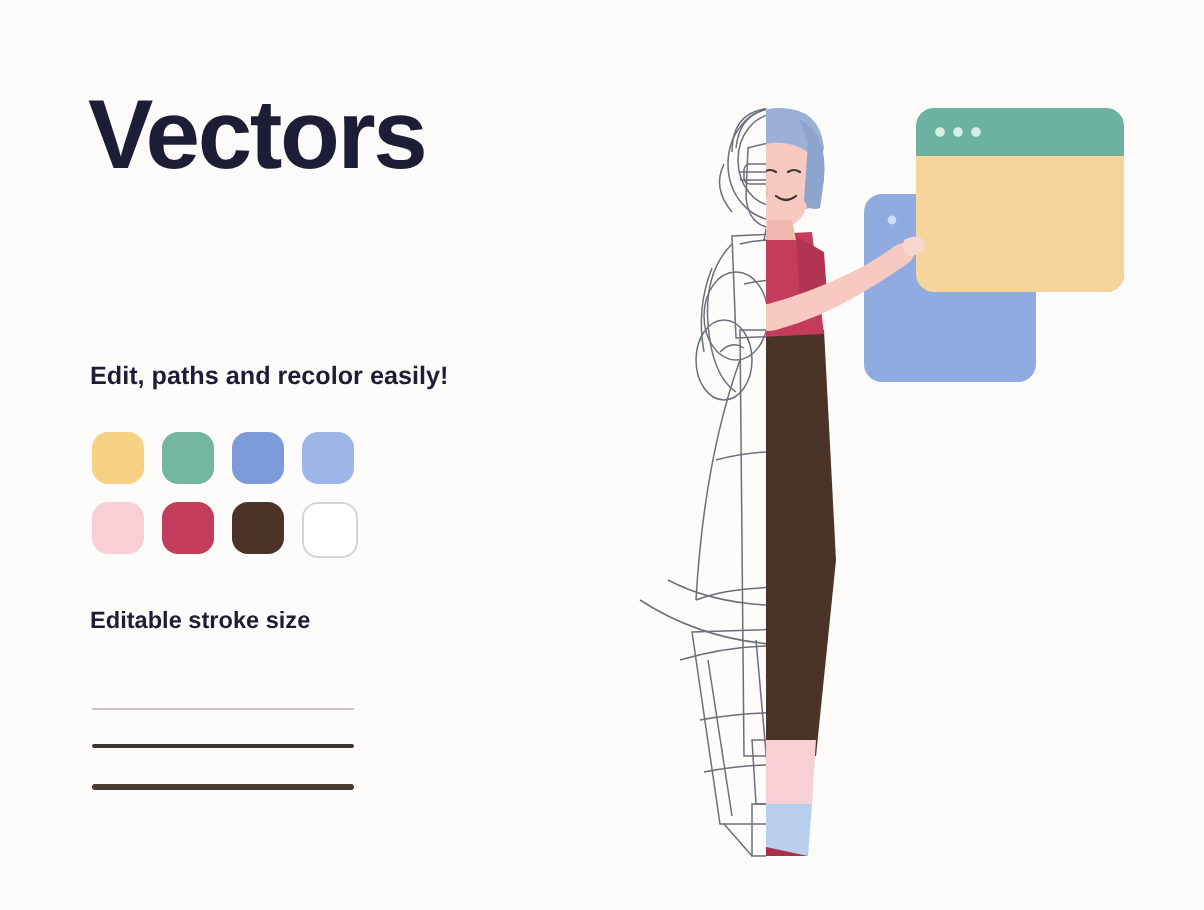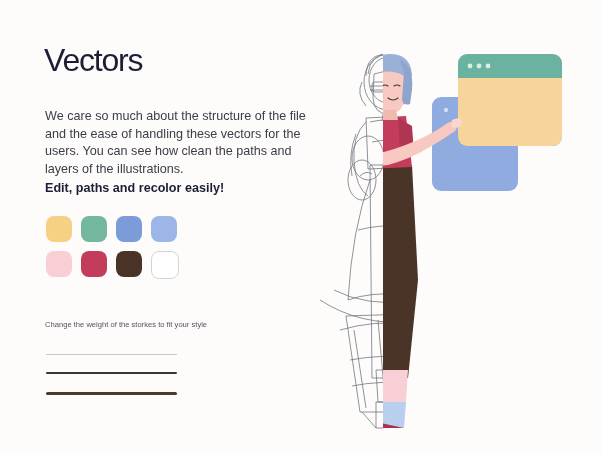--- a/index.html
+++ b/index.html
@@ -16,22 +16,22 @@
     height: 455px;
     background: #fdfcfb;
     overflow: hidden;
   }
 
   
   #title {
     position: absolute;
     left: 44px;
     top: 44px;
-    font-size: 32px;
-    font-weight: normal;
+    font-size: 49px;
+    font-weight: bold;
     letter-spacing: -1.2px;
     color: #1d1d35;
     line-height: 1;
   }
   #body-copy {
     position: absolute;
     left: 45px;
     top: 108px;
     width: 275px;
     font-size: 12.6px;
@@ -100,36 +100,35 @@
   }
   #illustration svg { display: block; }
 </style>
 </head>
 <body>
 
 <div id="canvas" style="background: rgb(253, 252, 251);">
 
   <div id="title">Vectors</div>
 
-  <div id="body-copy">We care so much about the structure of the file and the ease of handling these vectors for the users. You can see how clean the paths and layers of the illustrations.</div>
 
   <div id="subhead">Edit, paths and recolor easily!</div>
 
   <div id="swatch-grid">
       <div class="swatch" style="background: rgb(246, 209, 131);"></div>
       <div class="swatch" style="background: rgb(114, 183, 158);"></div>
       <div class="swatch" style="background: rgb(123, 156, 216);"></div>
       <div class="swatch" style="background: rgb(156, 182, 232);"></div>
       <div class="swatch" style="background: rgb(247, 207, 212);"></div>
       <div class="swatch" style="background: rgb(195, 60, 92);"></div>
       <div class="swatch" style="background: rgb(74, 51, 39);"></div>
       <div class="swatch" style="background: rgb(255, 255, 255); border: 1px solid rgb(214, 212, 210);"></div>
     </div>
 
-  <div id="stroke-sub">Change the weight of the storkes to fit your style</div>
+  <div id="stroke-title">Editable stroke size</div>
 
   <div class="stroke-line" id="stroke-line-0" style="height: 1px; background: rgb(201, 198, 195);"></div>
   <div class="stroke-line" id="stroke-line-1" style="height: 2.4px; background: rgb(59, 54, 49);"></div>
   <div class="stroke-line" id="stroke-line-2" style="height: 3.4px; background: rgb(74, 59, 48);"></div>
 
   <div id="illustration">
     <svg width="300" height="400" viewBox="0 0 300 400" xmlns="http://www.w3.org/2000/svg">
 
       <defs>
 

